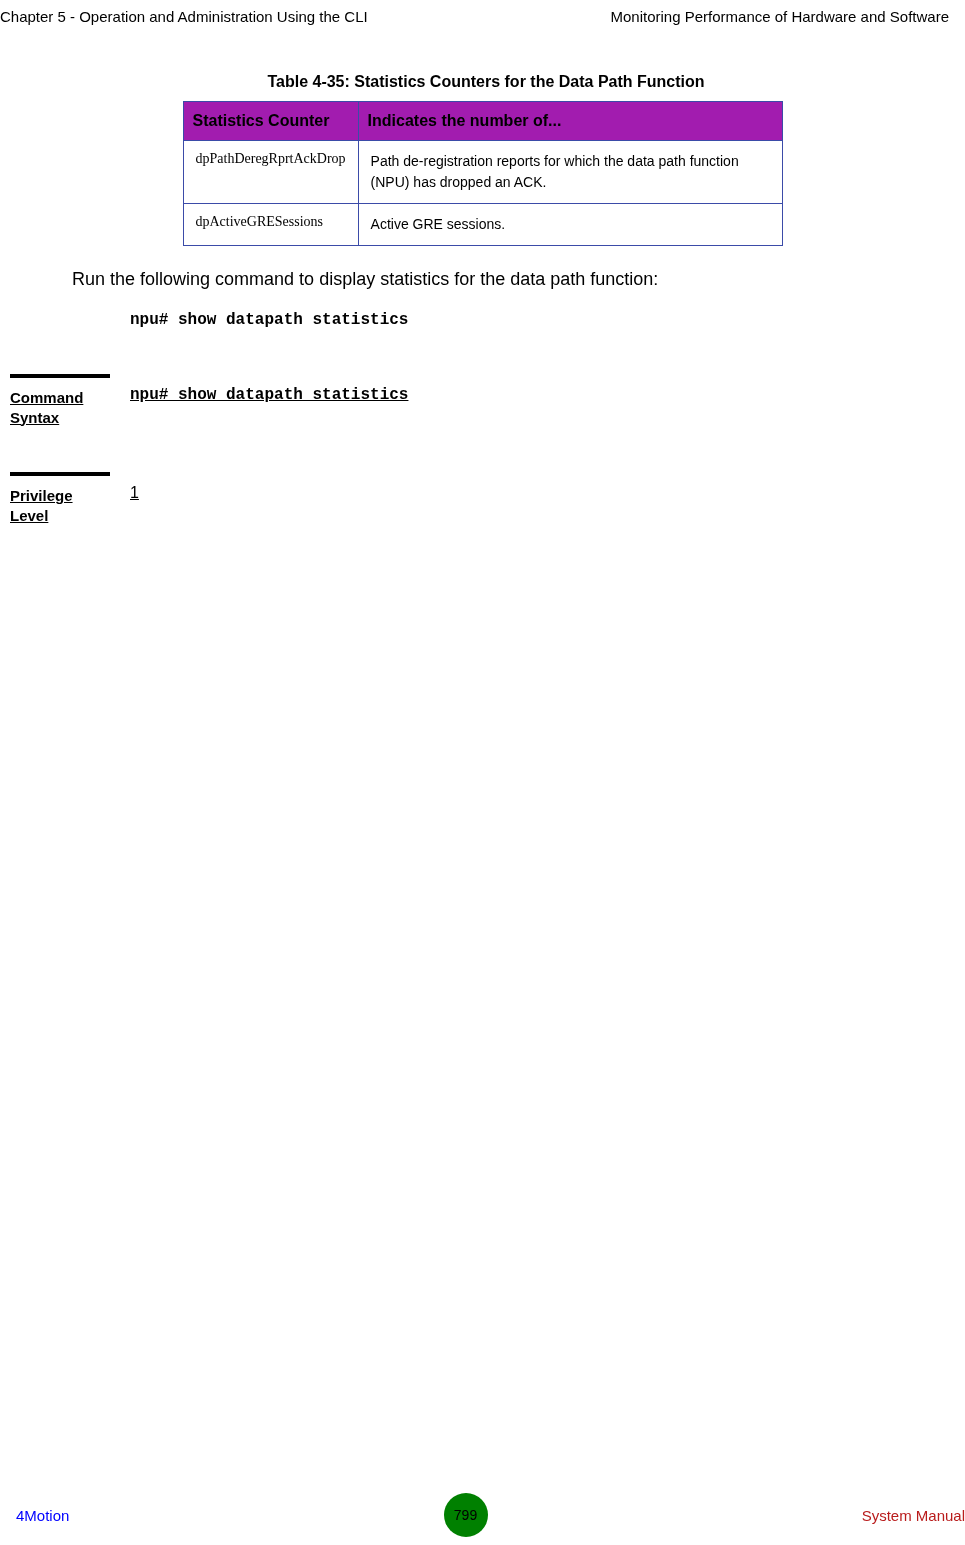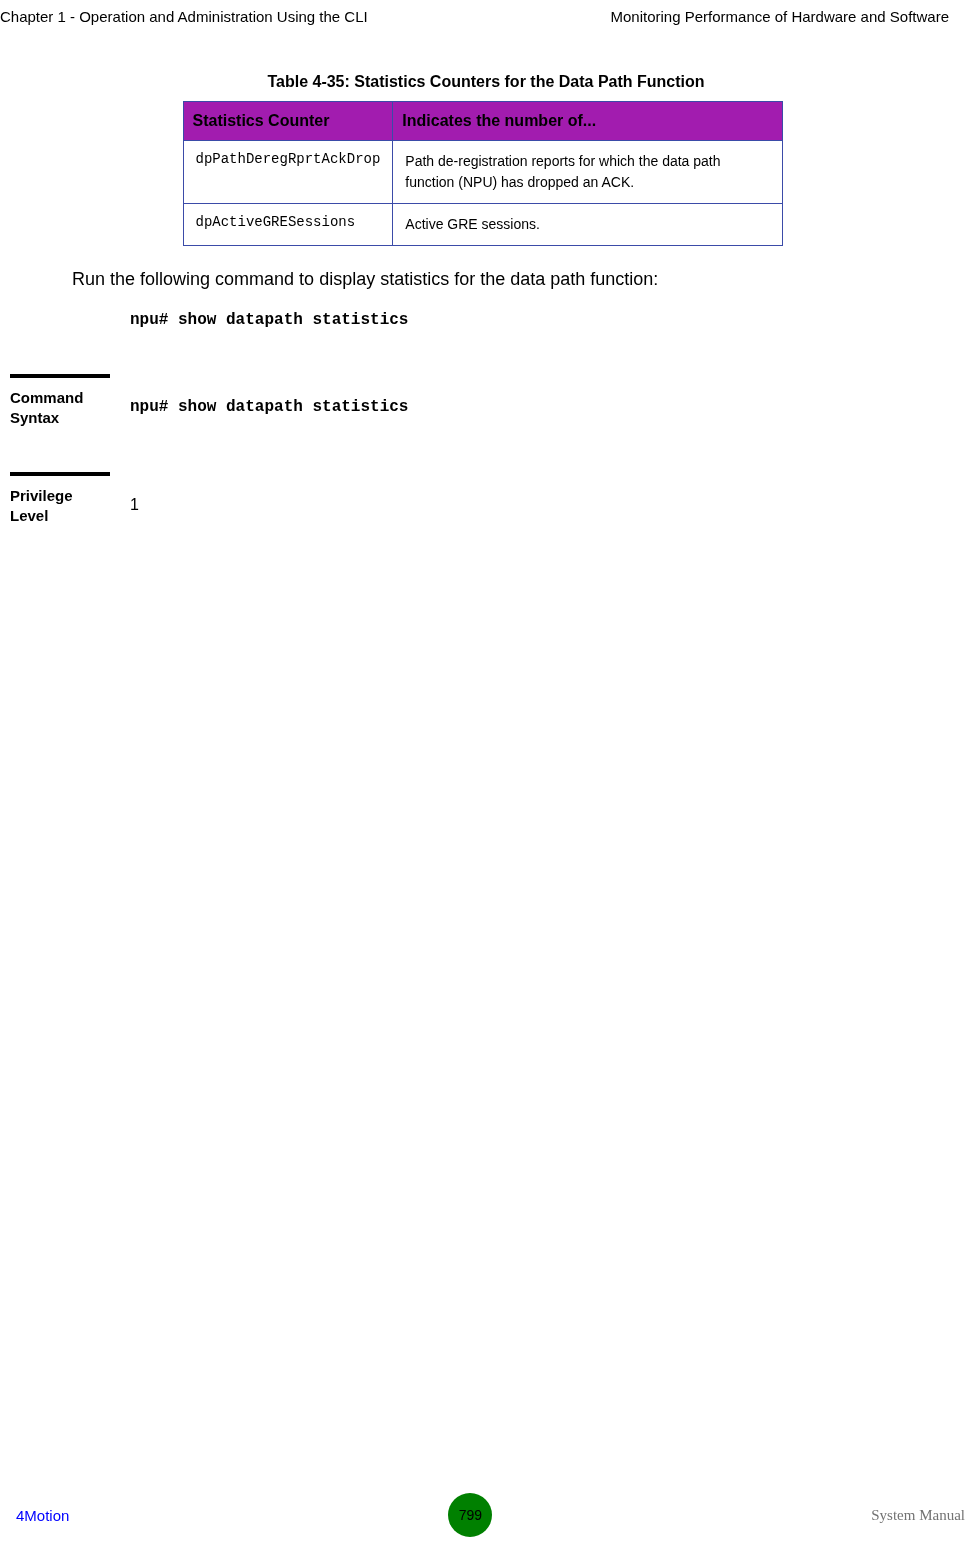--- a/index.html
+++ b/index.html
@@ -51,21 +51,21 @@
       font-size: 16px;
       border: 1.5px solid #3b4ba8;
     }
     .data-table td {
       padding: 10px 12px;
       font-size: 14px;
       border: 1.5px solid #3b4ba8;
       vertical-align: top;
     }
     .counter-name {
-      font-family: Liberation Mono, monospace;
+      font-family: Liberation Serif, serif;
       margin-left: 21px;
     }
     .desc-cell {
       line-height: 1.5;
     }
     .body-text {
       margin-left: 72px;
       margin-right: 40px;
       margin-top: 18px;
       font-family: Liberation Sans, sans-serif;
@@ -75,21 +75,22 @@
     .command-text {
       margin-left: 130px;
       margin-top: 18px;
       font-family: 'Courier New', Courier, monospace;
       font-weight: bold;
       font-size: 16px;
     }
     .section-box {
       margin-top: 45px;
       display: flex;
-      align-items: center;
+      align-items: flex-start;
+      text-decoration: underline;
     }
     .section-label-wrap {
       width: 130px;
       padding-left: 10px;
     }
     .section-divider {
       border-top: 4px solid black;
       margin-bottom: 10px;
       width: 100px;
     }
@@ -133,29 +134,28 @@
       color: #000000;
       border-radius: 50%;
       width: 44px;
       height: 44px;
       display: flex;
       align-items: center;
       justify-content: center;
       font-size: 14px;
     }
     .footer-right {
-      color: #737373;
-      font-family: Liberation Serif, serif;
+      color: #b91c1c;
     }
   </style>
 </head>
 <body>
 
 <div class="header">
-  <div class="header-left">Chapter 1 - Operation and Administration Using the CLI</div>
+  <div class="header-left">Chapter 5 - Operation and Administration Using the CLI</div>
   <div class="header-right">Monitoring Performance of Hardware and Software</div>
 </div>
 
 <div class="content">
   <div class="table-caption">Table 4-35: Statistics Counters for the Data Path Function</div>
   <table class="data-table">
     <thead>
       <tr>
         <th>Statistics Counter</th>
         <th>Indicates the number of...</th>

